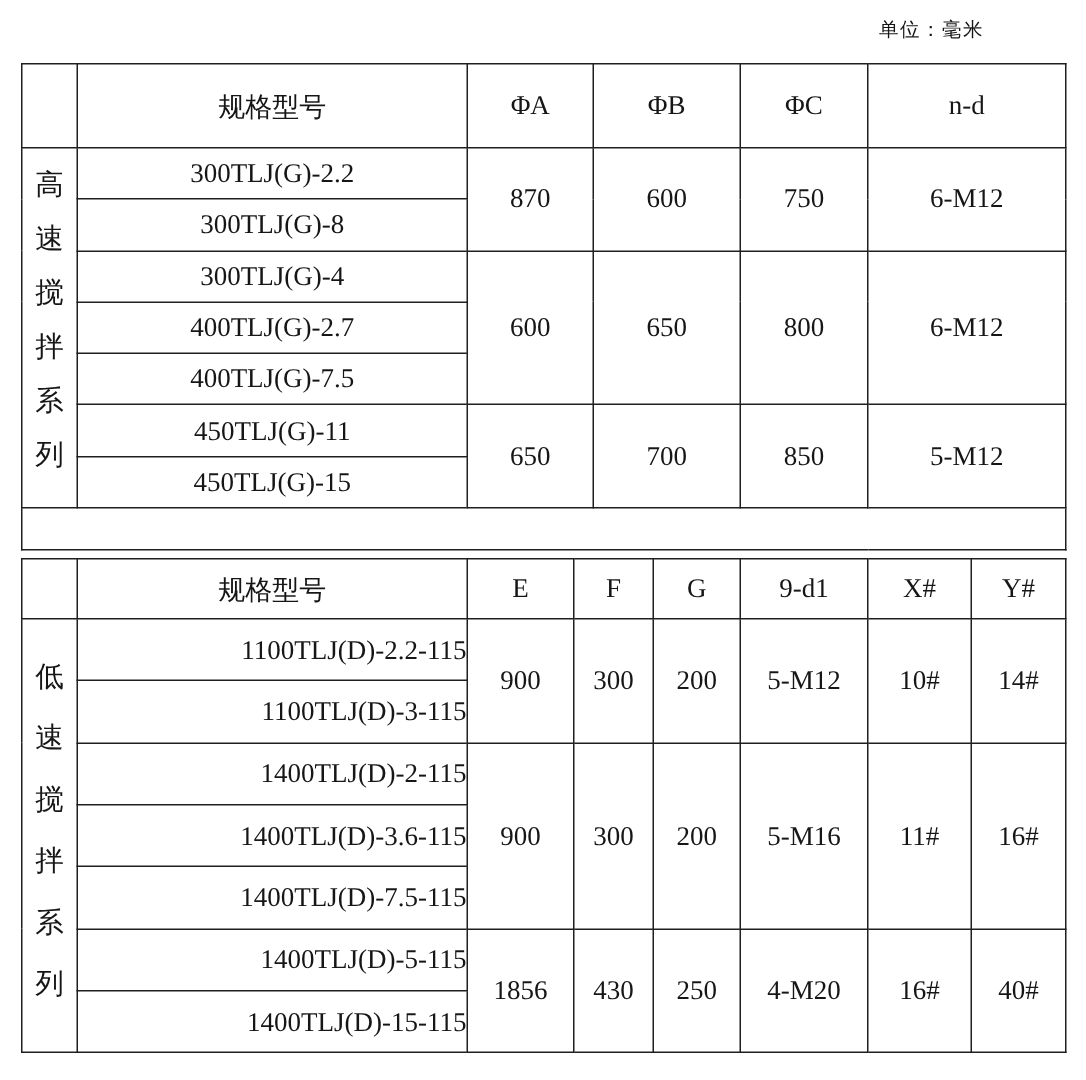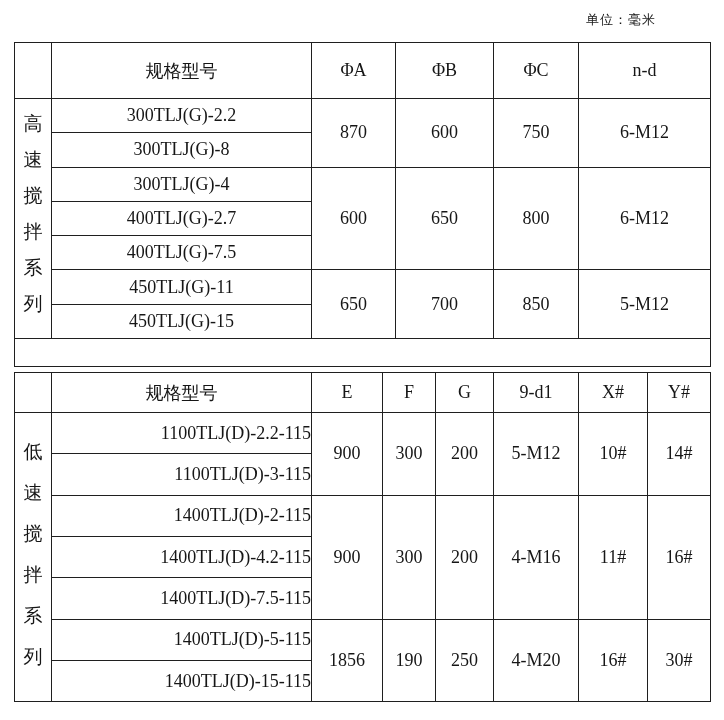--- a/index.html
+++ b/index.html
@@ -168,36 +168,36 @@
     <td rowspan="2">14#</td>
   </tr>
   <tr class="row">
     <td class="model-cell">1100TLJ(D)-3-115</td>
   </tr>
   <tr class="row">
     <td class="model-cell">1400TLJ(D)-2-115</td>
     <td rowspan="3">900</td>
     <td rowspan="3">300</td>
     <td rowspan="3">200</td>
-    <td rowspan="3">4-M16</td>
+    <td rowspan="3">5-M16</td>
     <td rowspan="3">11#</td>
     <td rowspan="3">16#</td>
   </tr>
   <tr class="row">
-    <td class="model-cell">1400TLJ(D)-4.2-115</td>
+    <td class="model-cell">1400TLJ(D)-3.6-115</td>
   </tr>
   <tr class="row">
     <td class="model-cell">1400TLJ(D)-7.5-115</td>
   </tr>
   <tr class="row">
     <td class="model-cell">1400TLJ(D)-5-115</td>
     <td rowspan="2">1856</td>
-    <td rowspan="2">190</td>
+    <td rowspan="2">430</td>
     <td rowspan="2">250</td>
     <td rowspan="2">4-M20</td>
     <td rowspan="2">16#</td>
-    <td rowspan="2">30#</td>
+    <td rowspan="2">40#</td>
   </tr>
   <tr class="row">
     <td class="model-cell">1400TLJ(D)-15-115</td>
   </tr>
 </tbody>
   </table>
 
 </body></html>

